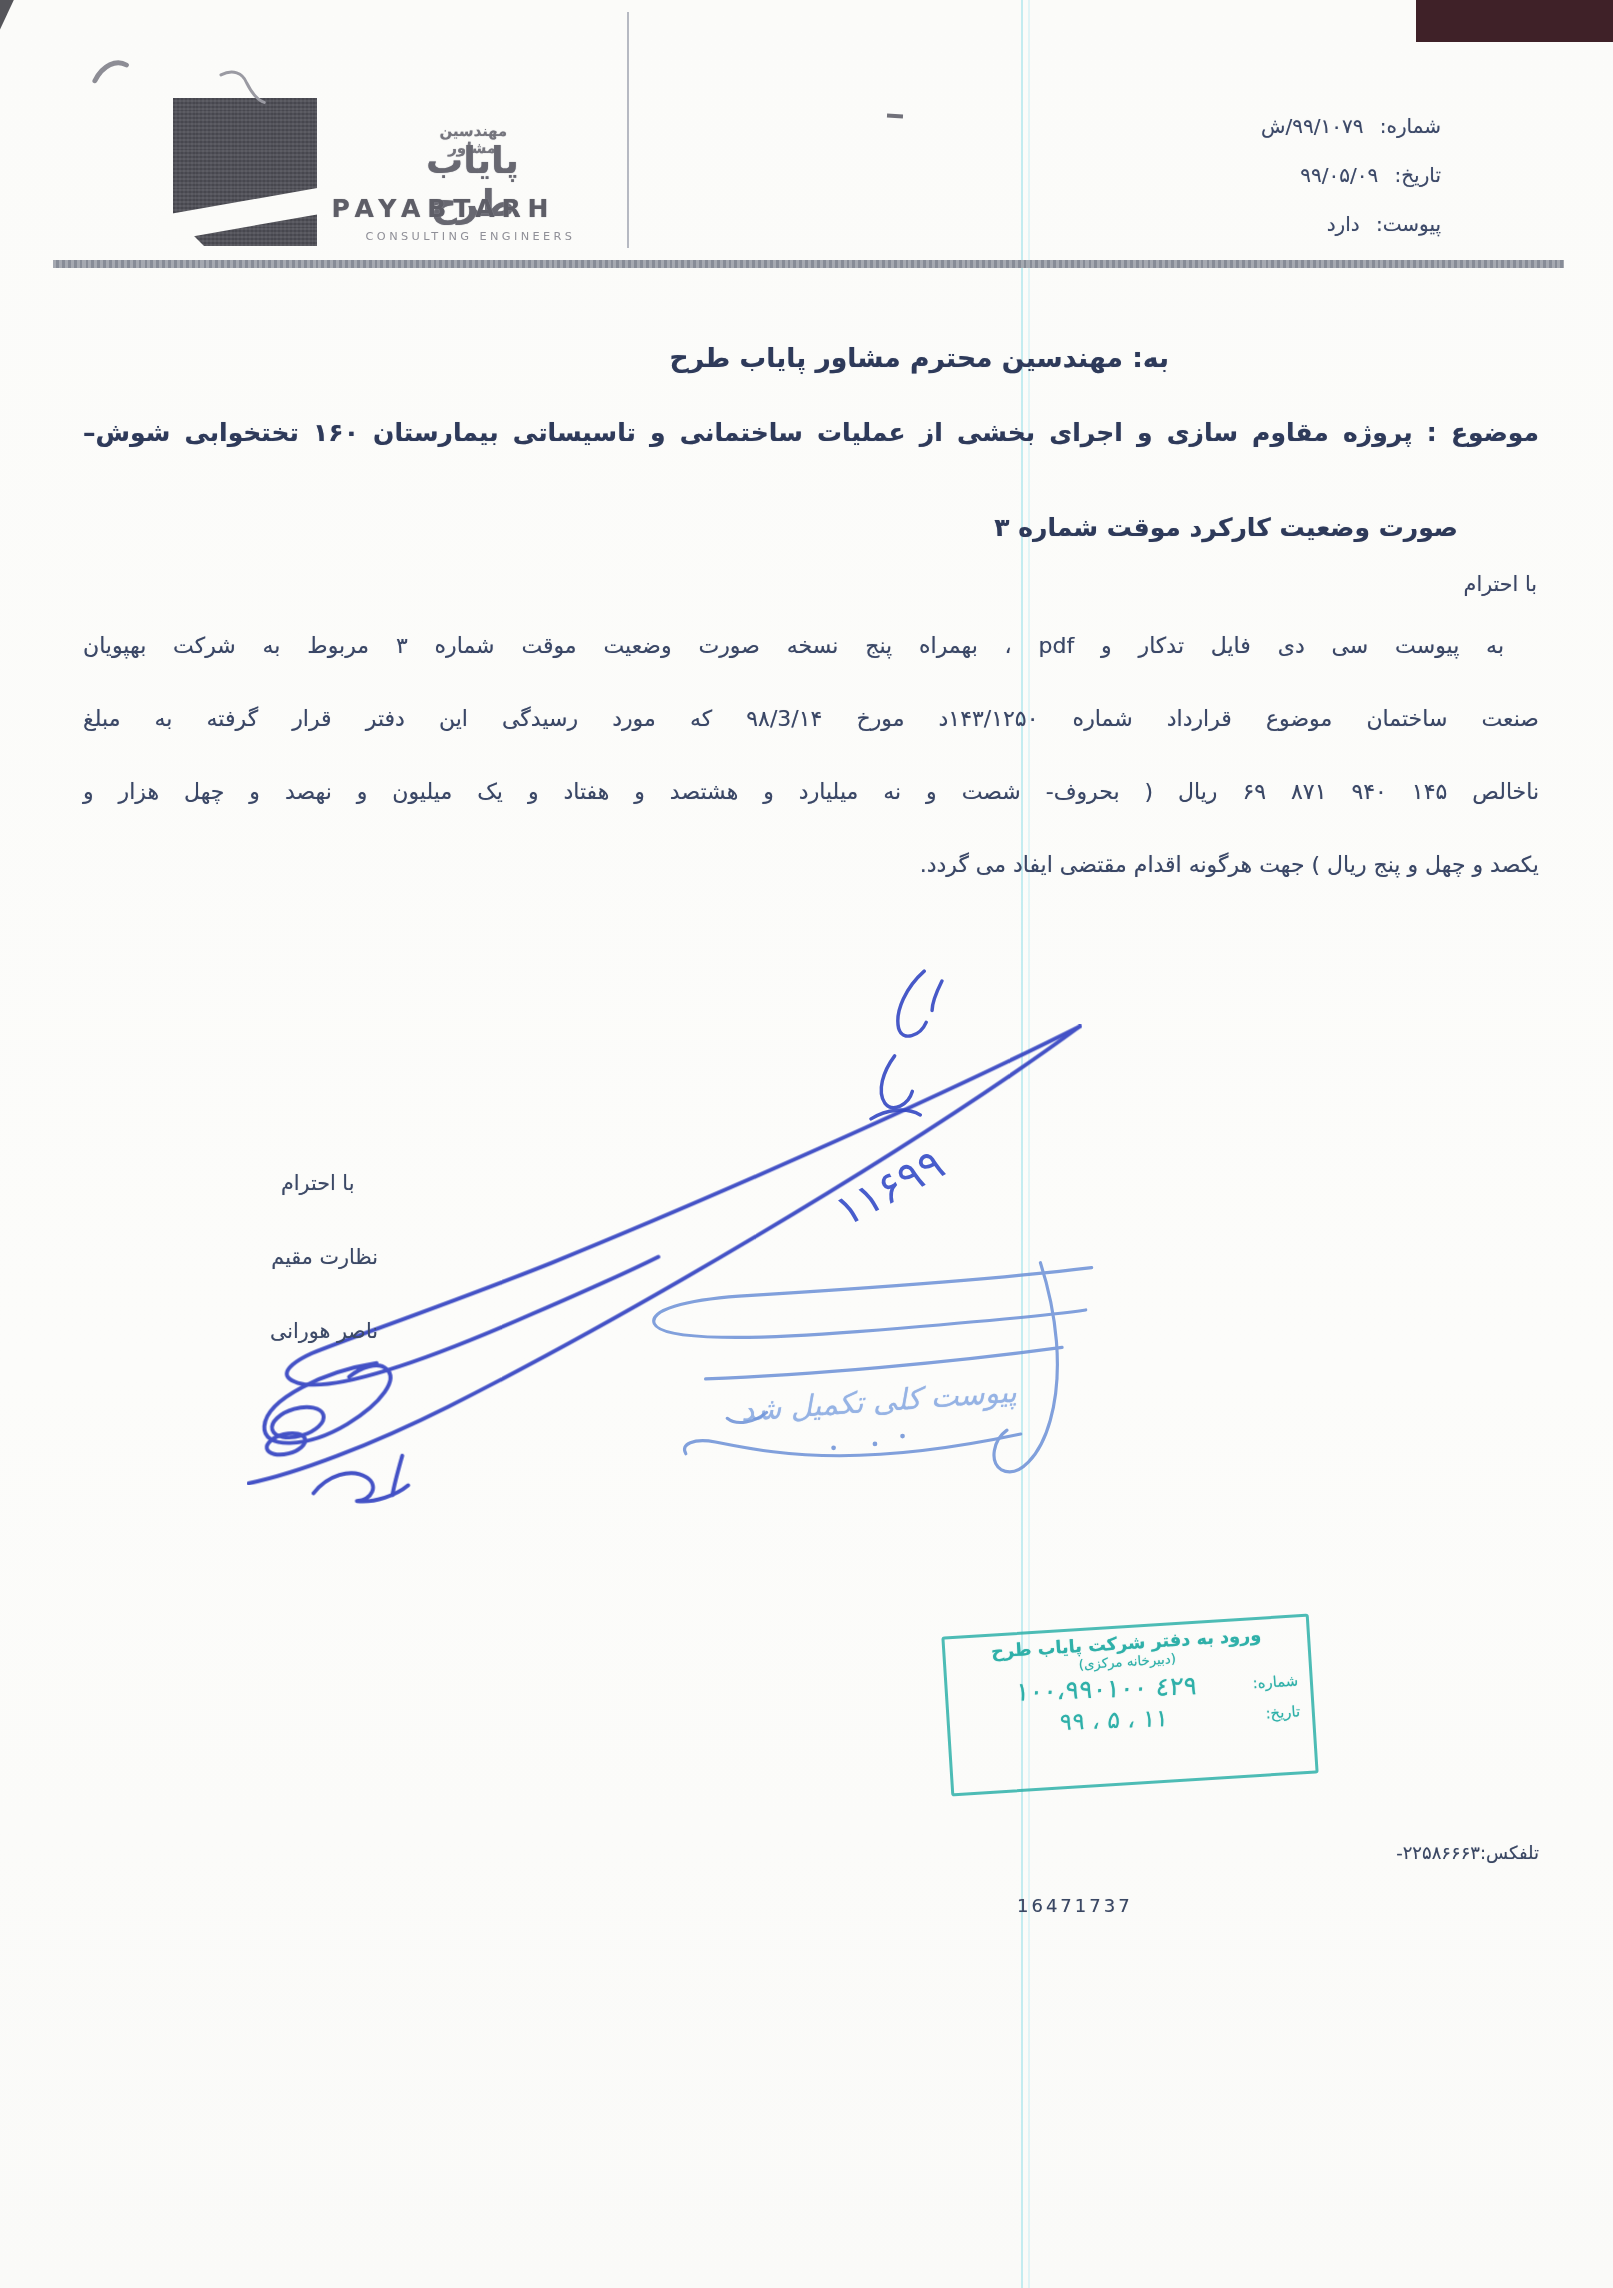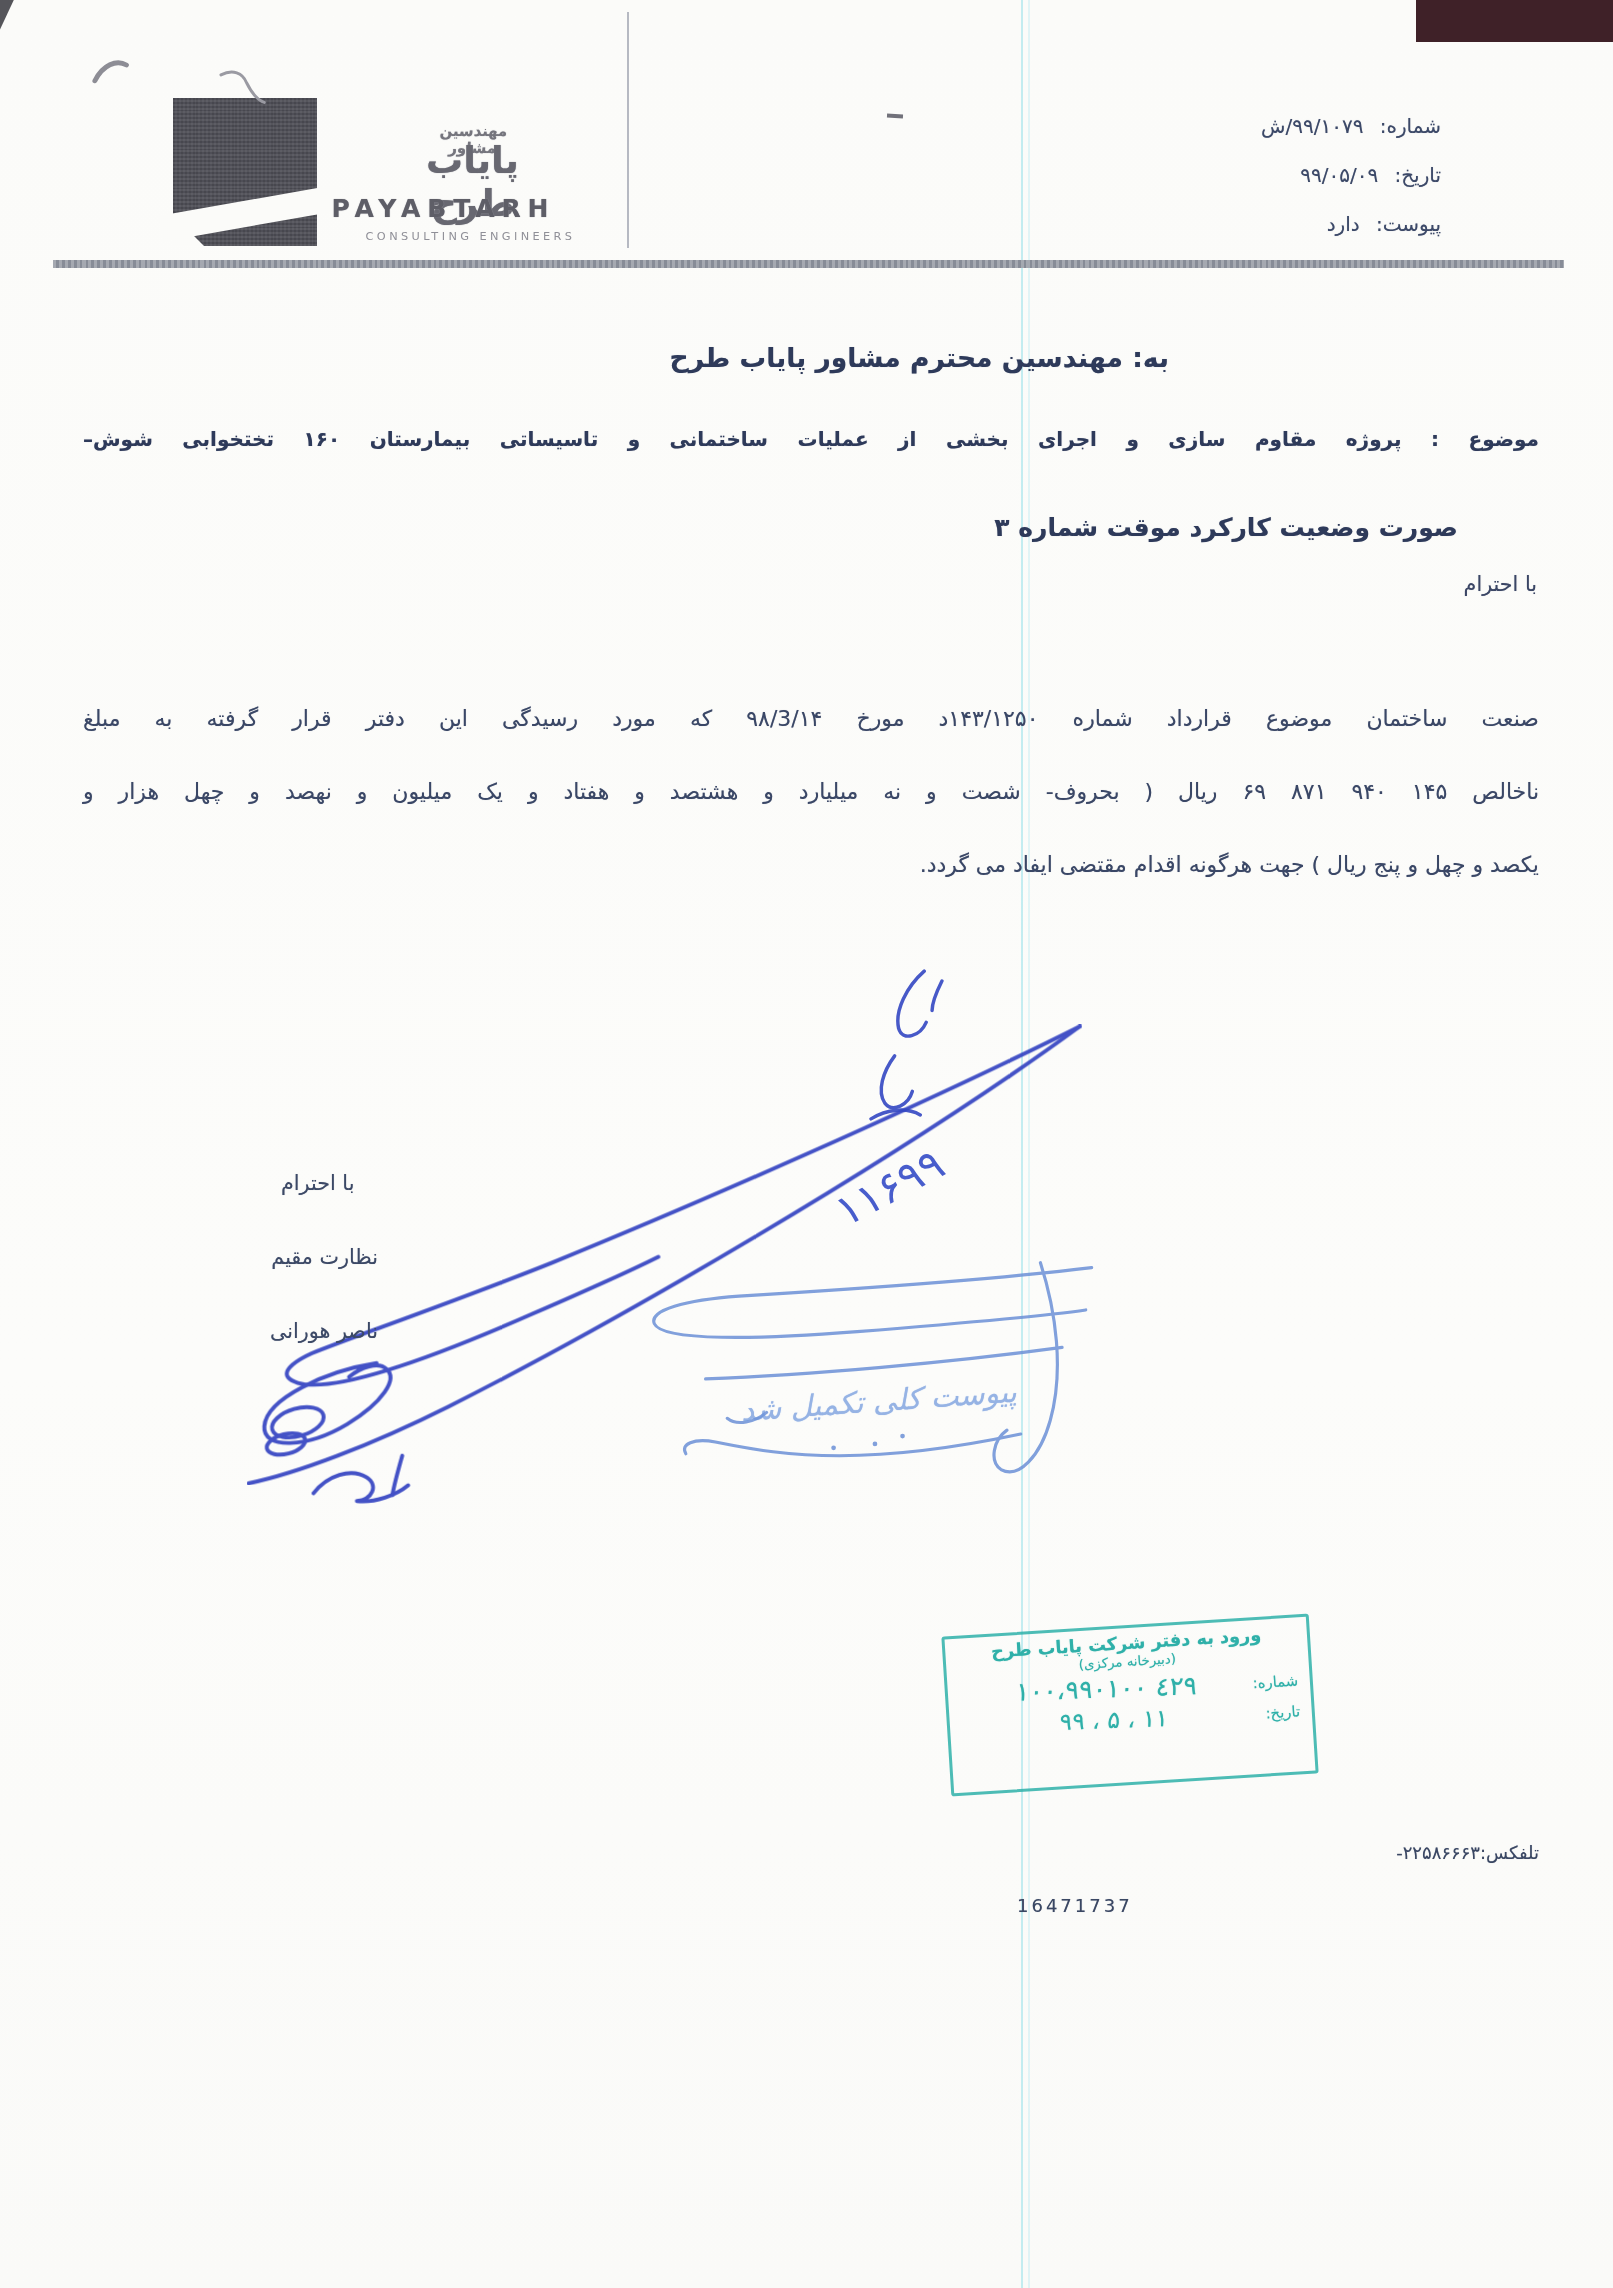--- a/index.html
+++ b/index.html
@@ -37,21 +37,21 @@
 
   .meta{right:173px;top:102px;text-align:right;font-size:20px;color:#3c4968;}
   .meta .row{height:49px;line-height:49px;white-space:nowrap;}
   .meta .val{margin-right:9.9px;}
 
   .rule{left:53px;top:260px;width:1511px;height:7.9px;background:#878c97;
     background-image:repeating-linear-gradient(90deg,rgba(255,255,255,0.25) 0 3px,transparent 3px 5.9px);}
 
   
   .recipient{right:445px;top:323px;font-size:26.6px;font-weight:bold;color:#2e3a5a;margin-top:19px;}
-  .subject1{left:83px;right:75px;top:427px;font-size:20px;font-weight:bold;color:#2e3a5a;text-align:justify;text-align-last:justify;}
+  .subject1{left:83px;right:75px;top:418px;font-size:25px;font-weight:bold;color:#2e3a5a;text-align:justify;text-align-last:justify;}
   .subject2{right:156px;top:513px;font-size:25px;font-weight:bold;color:#2e3a5a;}
   .salutation{right:77px;top:572px;font-size:20.7px;}
   .bodyline{left:83px;right:75px;font-size:22px;color:#3a4766;}
   .just{text-align:justify;text-align-last:justify;}
   .b1{top:633px;padding-right:35px;}
   .b2{top:706px;}
   .b3{top:779px;}
   .b4{top:852px;text-align:right;}
 
   
@@ -114,20 +114,21 @@
       <span class="val">دارد</span>
     </div>
   </div>
 
   <div class="abs rule"></div>
 
   <div class="abs rtl nowrap recipient printed">به: مهندسین محترم مشاور پایاب طرح</div>
   <div class="abs rtl subject1 printed">موضوع : پروژه مقاوم سازی و اجرای بخشی از عملیات ساختمانی و تاسیساتی بیمارستان ۱۶۰ تختخوابی شوش–</div>
   <div class="abs rtl nowrap subject2 printed">صورت وضعیت کارکرد موقت شماره ۳</div>
   <div class="abs rtl nowrap salutation printed">با احترام</div>
+  <div class="abs rtl bodyline just b1 printed">به پیوست سی دی فایل تدکار و pdf ، بهمراه پنج نسخه صورت وضعیت موقت شماره ۳ مربوط به شرکت بهپویان</div>
   <div class="abs rtl bodyline just b2 printed">صنعت ساختمان موضوع قرارداد شماره ۱۴۳/۱۲۵۰د مورخ ۹۸/3/۱۴ که مورد رسیدگی این دفتر قرار گرفته به مبلغ</div>
   <div class="abs rtl bodyline just b3 printed">ناخالص  ⁦۶۹ ۸۷۱ ۹۴۰ ۱۴۵⁩ ریال ( بحروف- شصت و نه میلیارد و هشتصد و هفتاد و یک میلیون و نهصد و چهل هزار و</div>
   <div class="abs rtl bodyline b4 printed">یکصد و چهل و پنج ریال ) جهت هرگونه اقدام مقتضی ایفاد می گردد.</div>
 
   <svg class="abs ink" width="1614" height="2288" viewBox="0 0 1638 2323">
     <g fill="none" stroke-linecap="round" stroke-linejoin="round">
       <path d="M96 82 C 104 66 118 60 128 66" stroke="#8d8d95" stroke-width="5"></path>
       <path d="M224 76 C 236 70 246 74 250 84 C 256 96 262 102 268 104" stroke="#9a9aa2" stroke-width="3"></path>
       <g stroke="#2f3fc0" stroke-width="4" opacity="0.9">
         <path d="M1096 1042 C 930 1125 700 1225 560 1282 C 460 1322 350 1360 316 1374 C 290 1386 282 1398 302 1404 C 340 1415 440 1378 540 1334 C 600 1308 650 1285 668 1276"></path>

